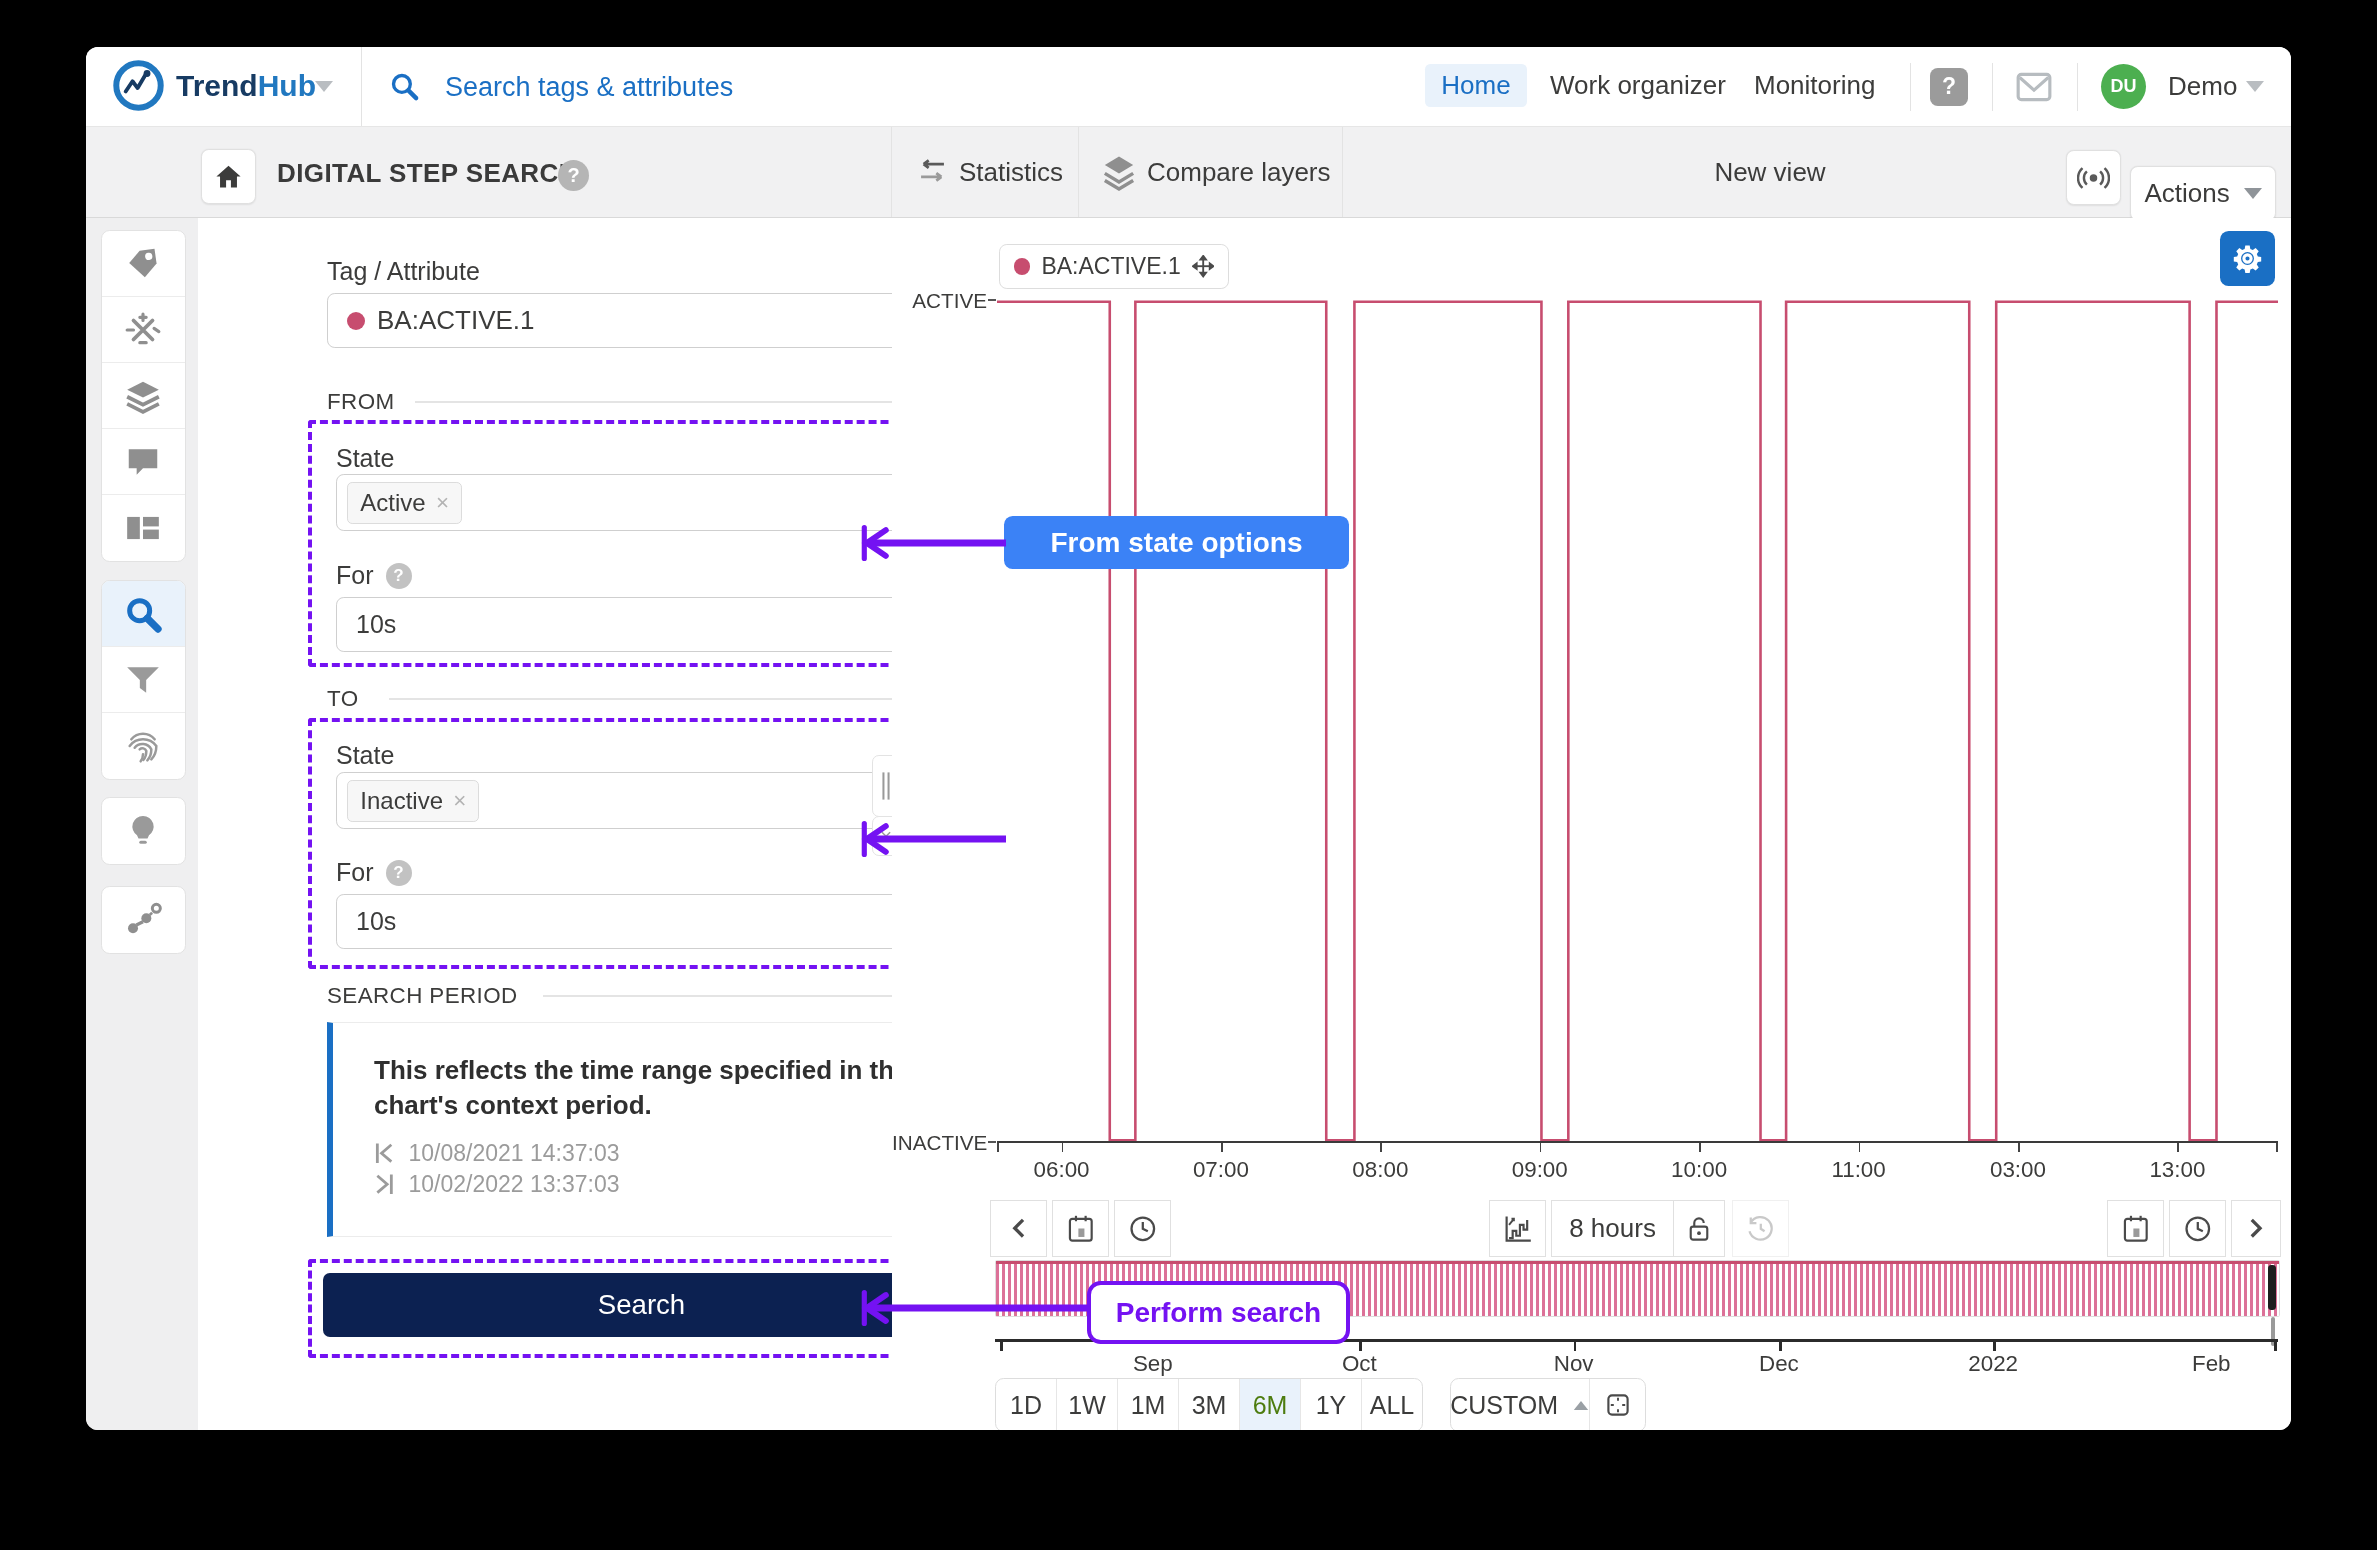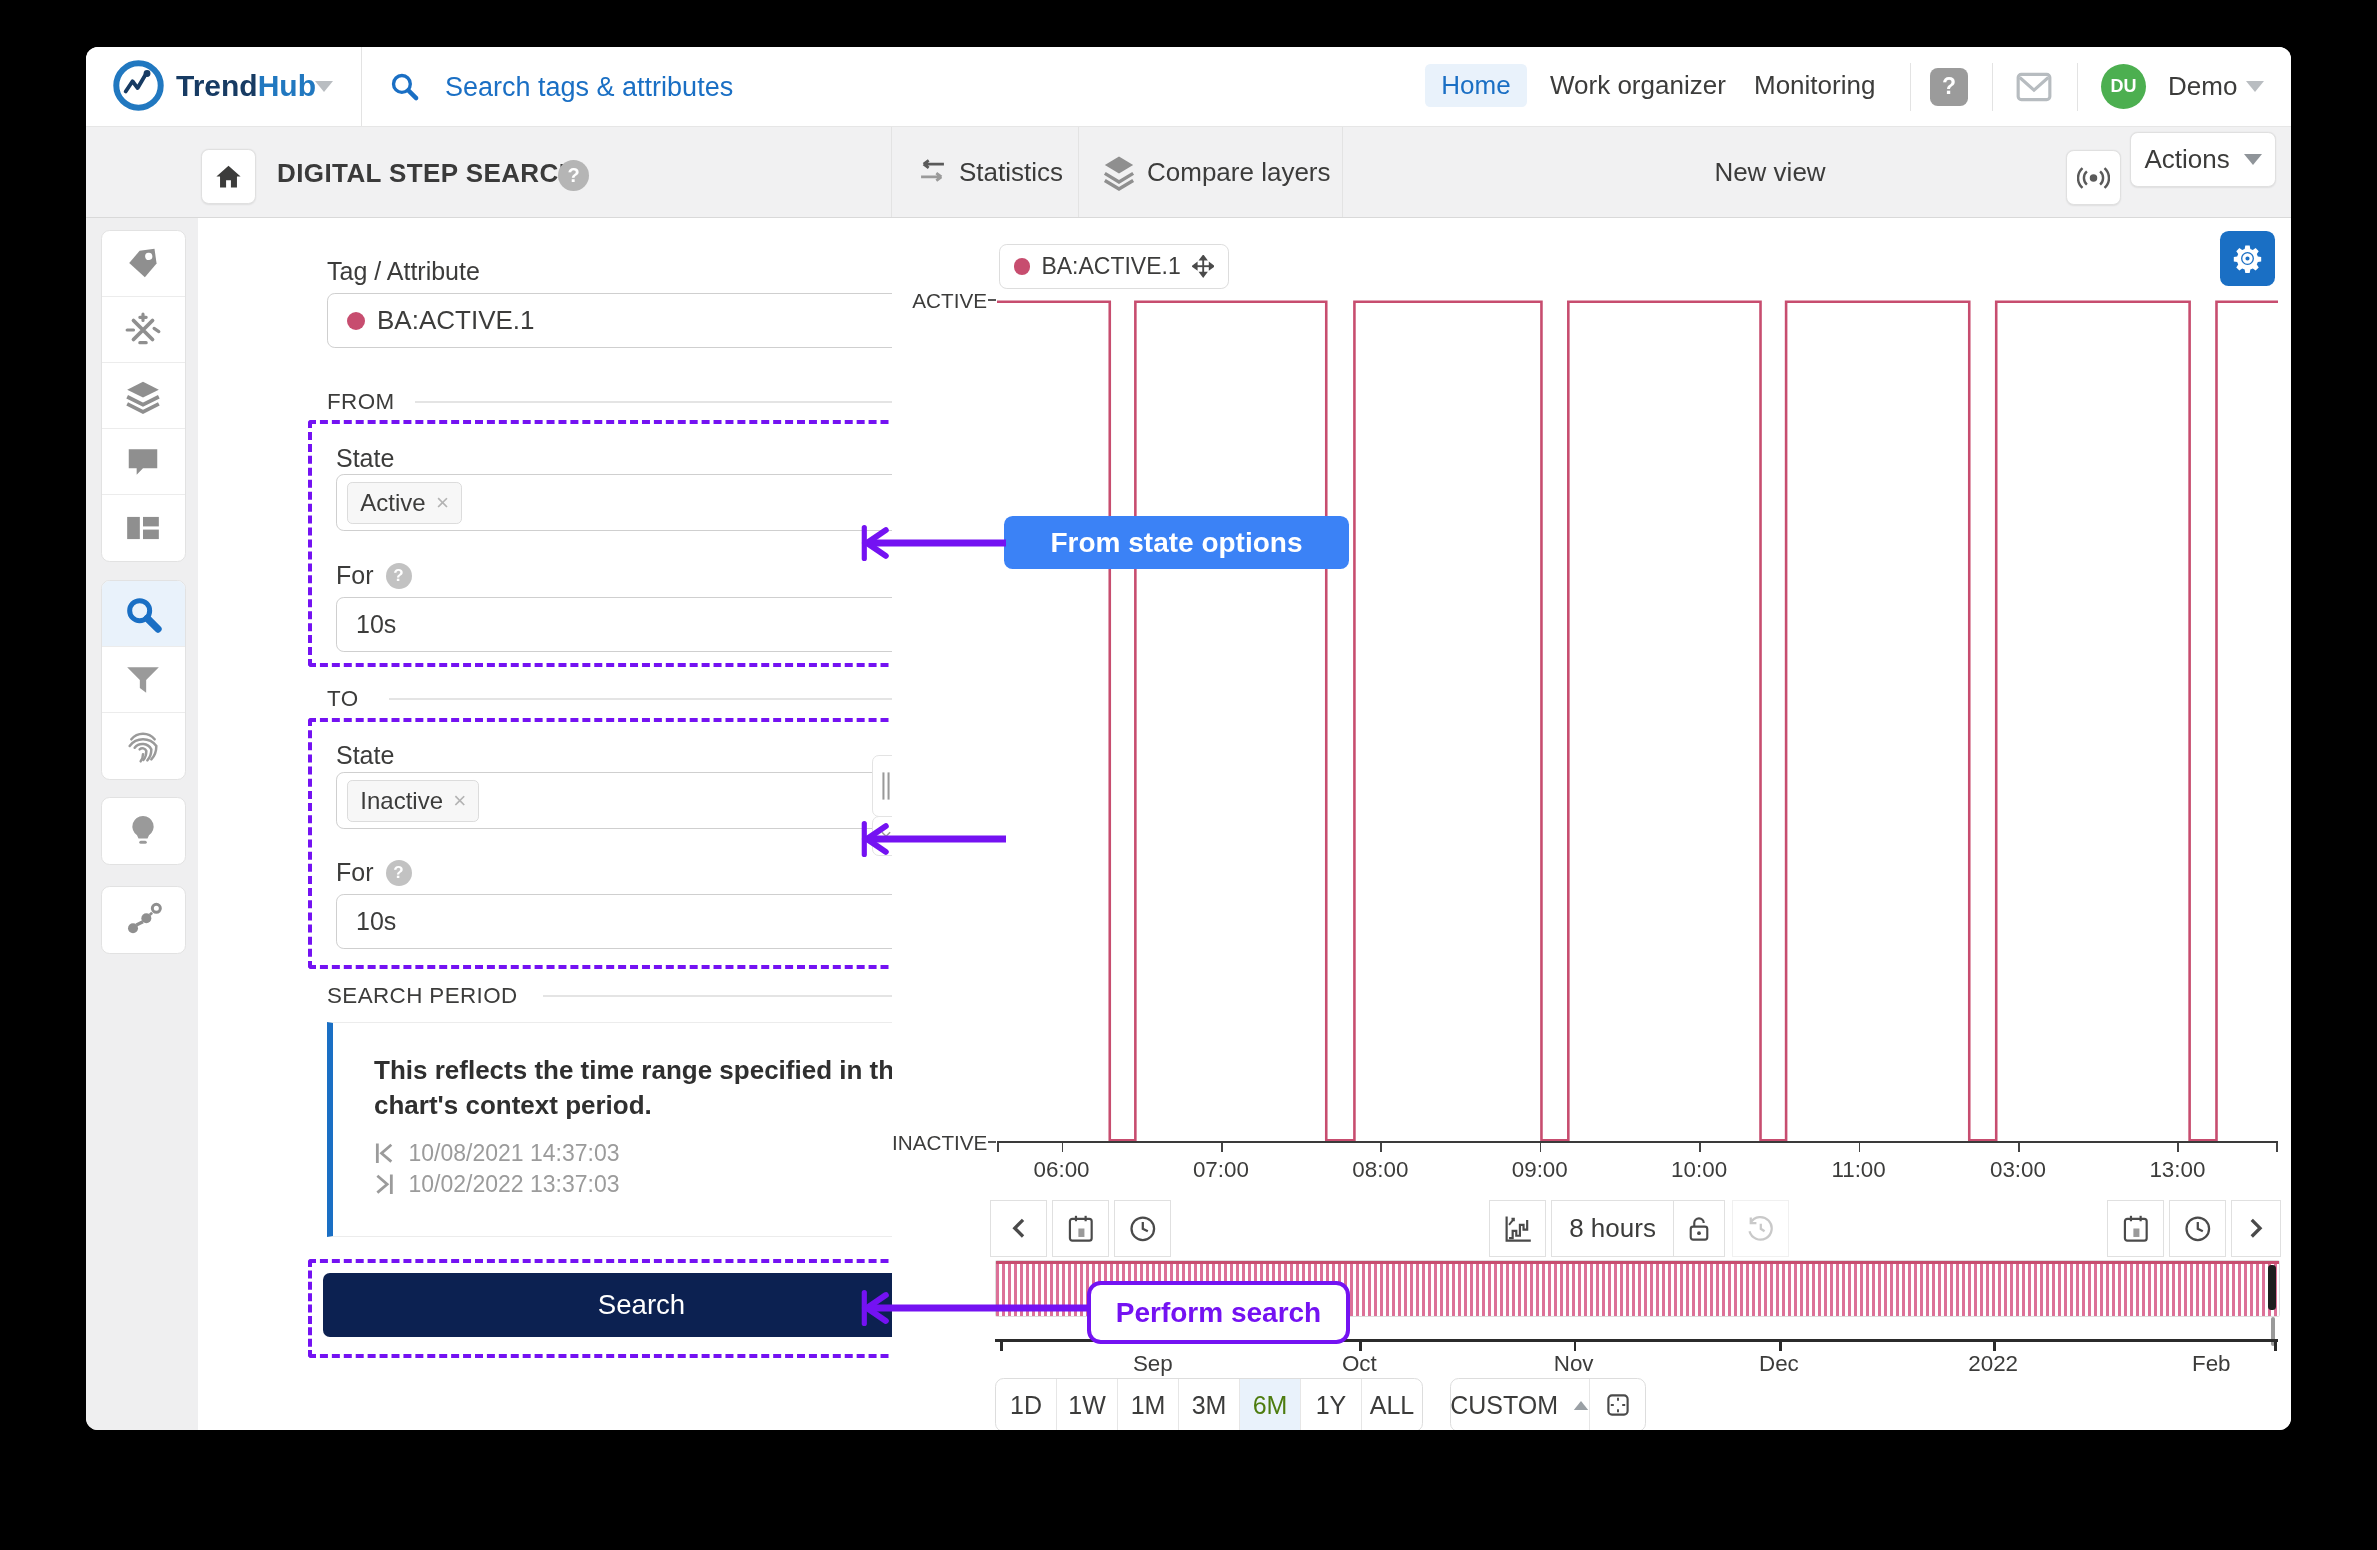--- a/index.html
+++ b/index.html
@@ -158,21 +158,21 @@
     <div class="vdiv" style="left:1256px;top:0;height:90px"></div>
     <div class="abs tb-label" style="left:1322px;top:30px;width:724px;text-align:center">New view</div>
 
     <div class="abs tb-btn" style="left:1980px;top:23px;width:53px;height:53px">
       <svg width="33" height="26" viewBox="0 0 30 22">
         <circle cx="15" cy="11" r="3.4" fill="#5a5a5a"></circle>
         <path d="M9 5 a8 8 0 0 0 0 12 M21 5 a8 8 0 0 1 0 12" fill="none" stroke="#5a5a5a" stroke-width="2.2"></path>
         <path d="M5 2 a12 12 0 0 0 0 18 M25 2 a12 12 0 0 1 0 18" fill="none" stroke="#5a5a5a" stroke-width="2.2"></path>
       </svg>
     </div>
-    <div class="abs tb-btn" style="left:2044px;top:5px;width:144px;height:53px;gap:13.8px">
+    <div class="abs tb-btn" style="left:2044px;top:39px;width:144px;height:53px;gap:13.8px">
       <span class="tb-label">Actions</span>
       <span class="chev" style="border-top-color:#8f9499"></span>
     </div>
   </div>
 
   <div class="sidebar">
     <div class="side-group" style="top:12px">
       <div class="side-btn">
         <svg width="36" height="36" viewBox="0 0 24 24">
           <path d="M3 10 L11 3 H21 V13 L12 21 Z" fill="#8f8f8f" transform="rotate(-8 12 12)"></path>

